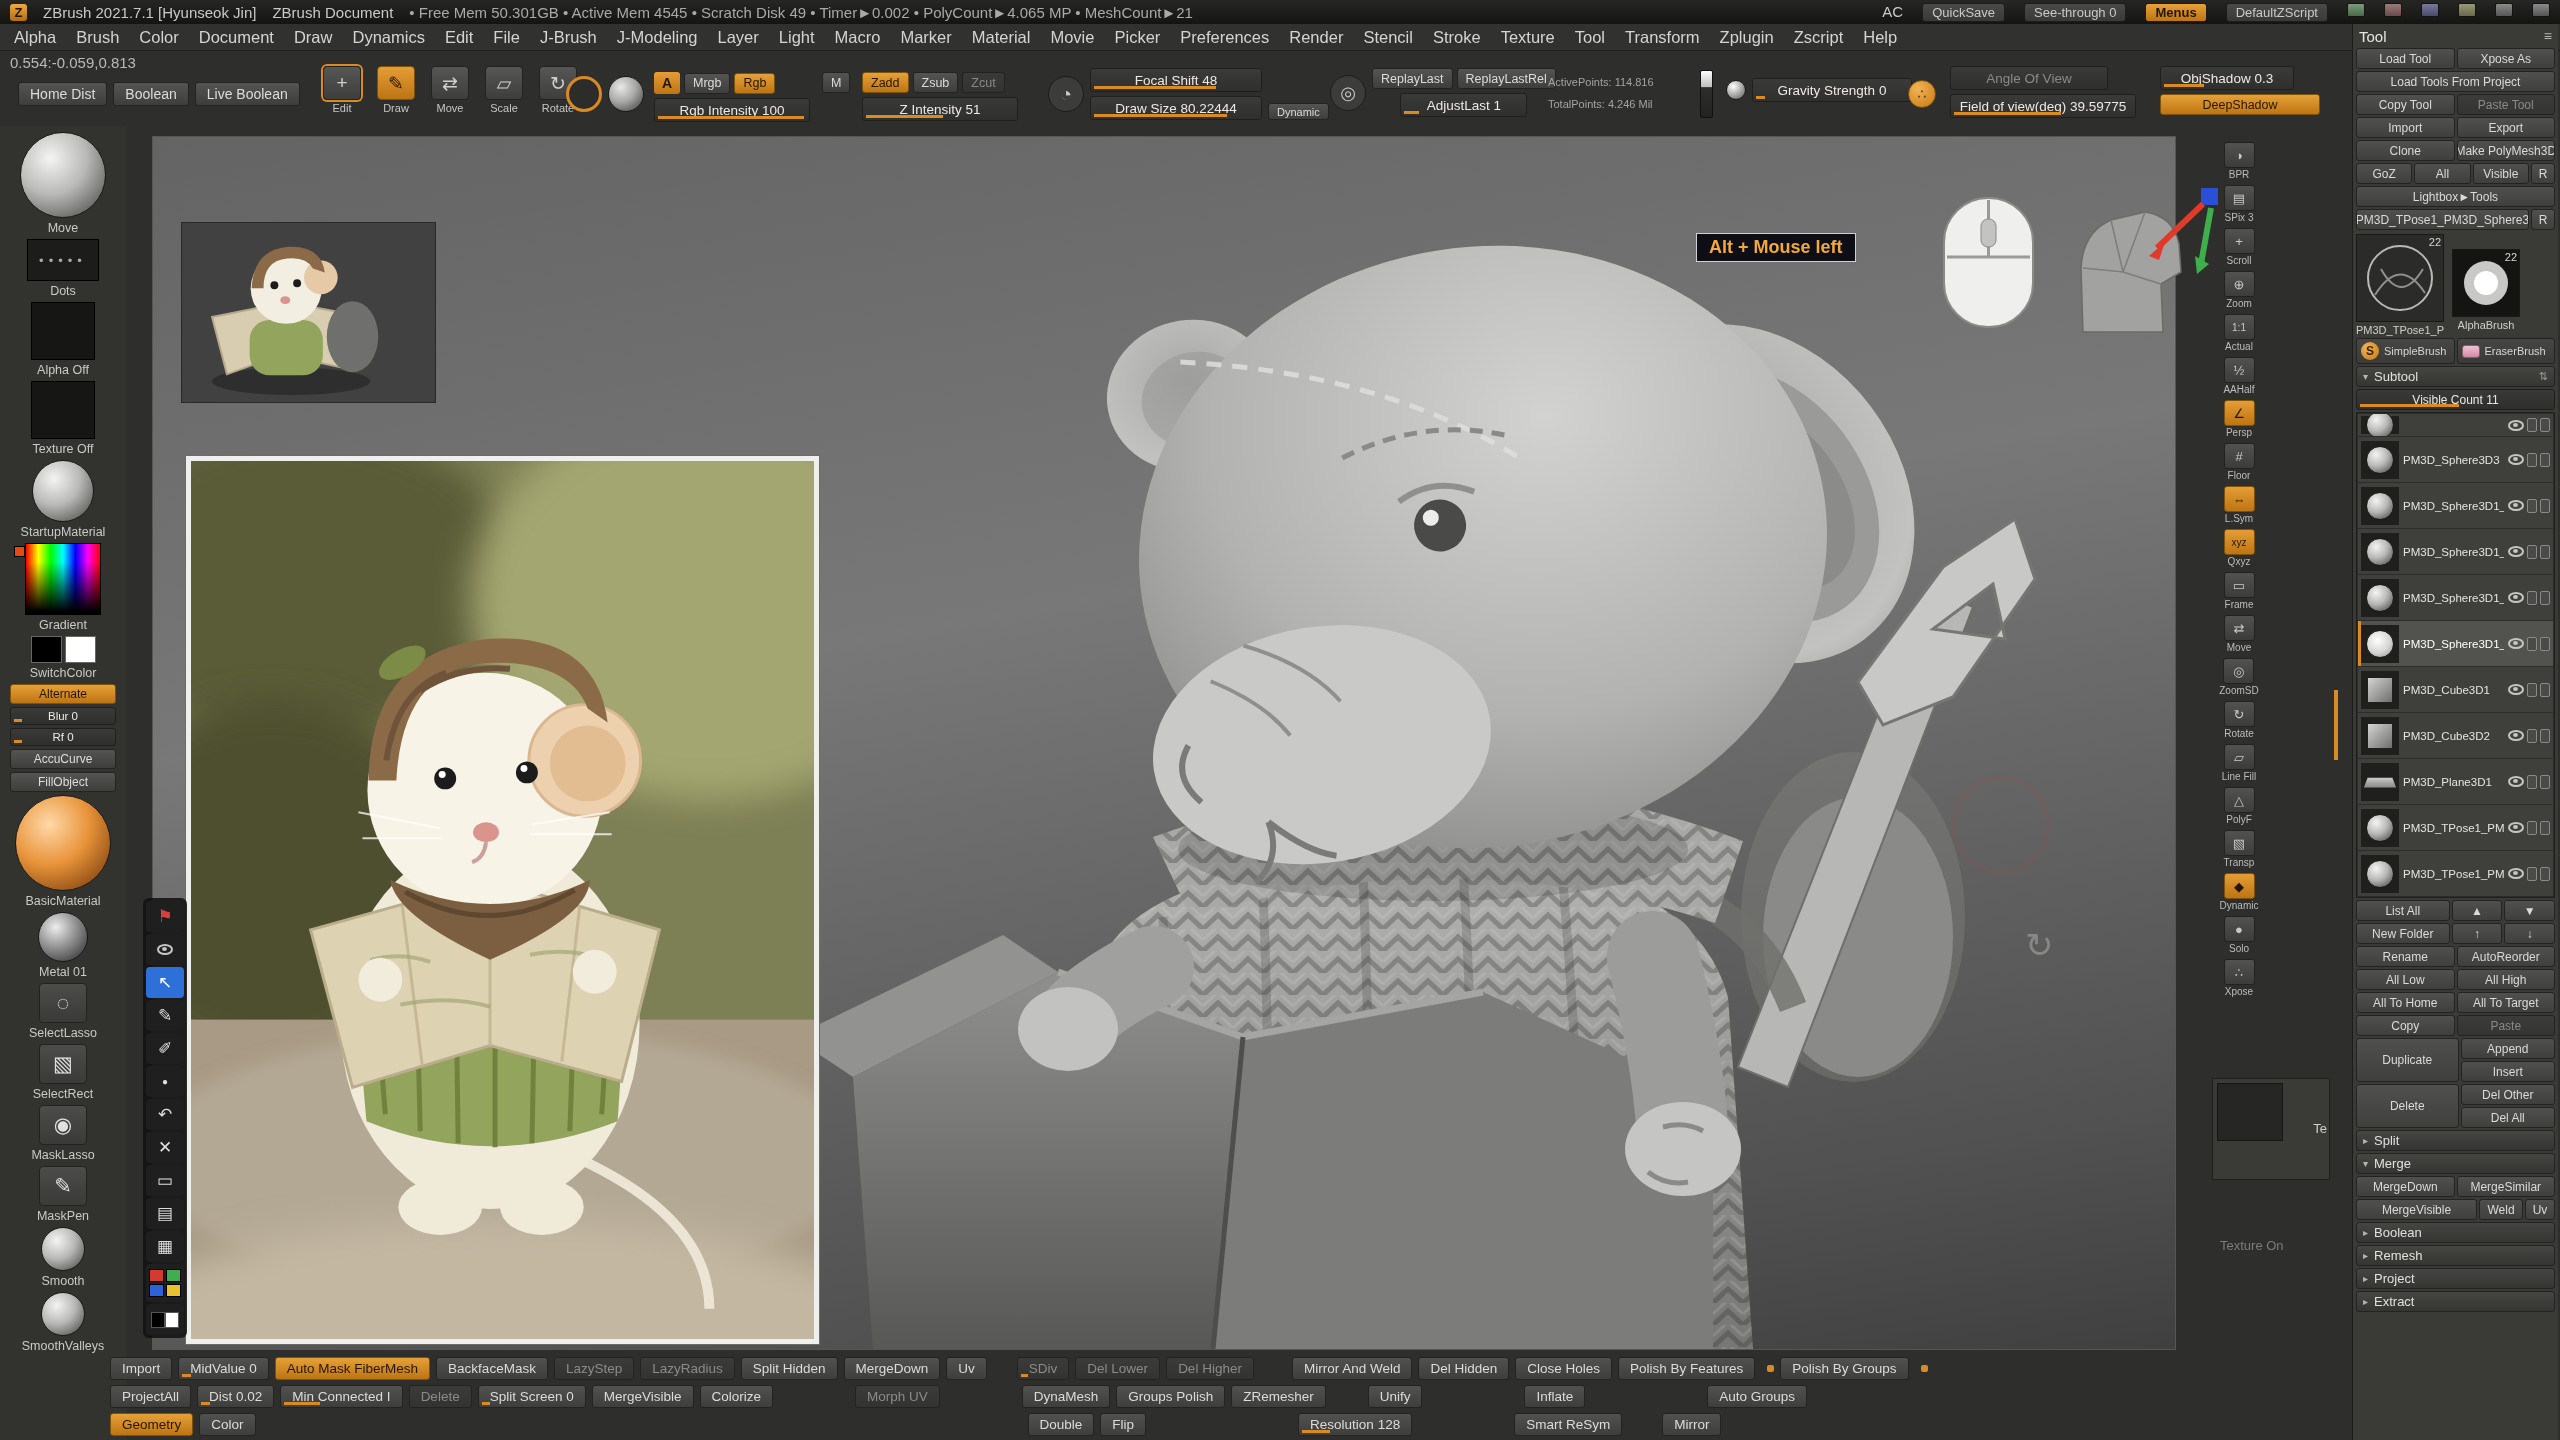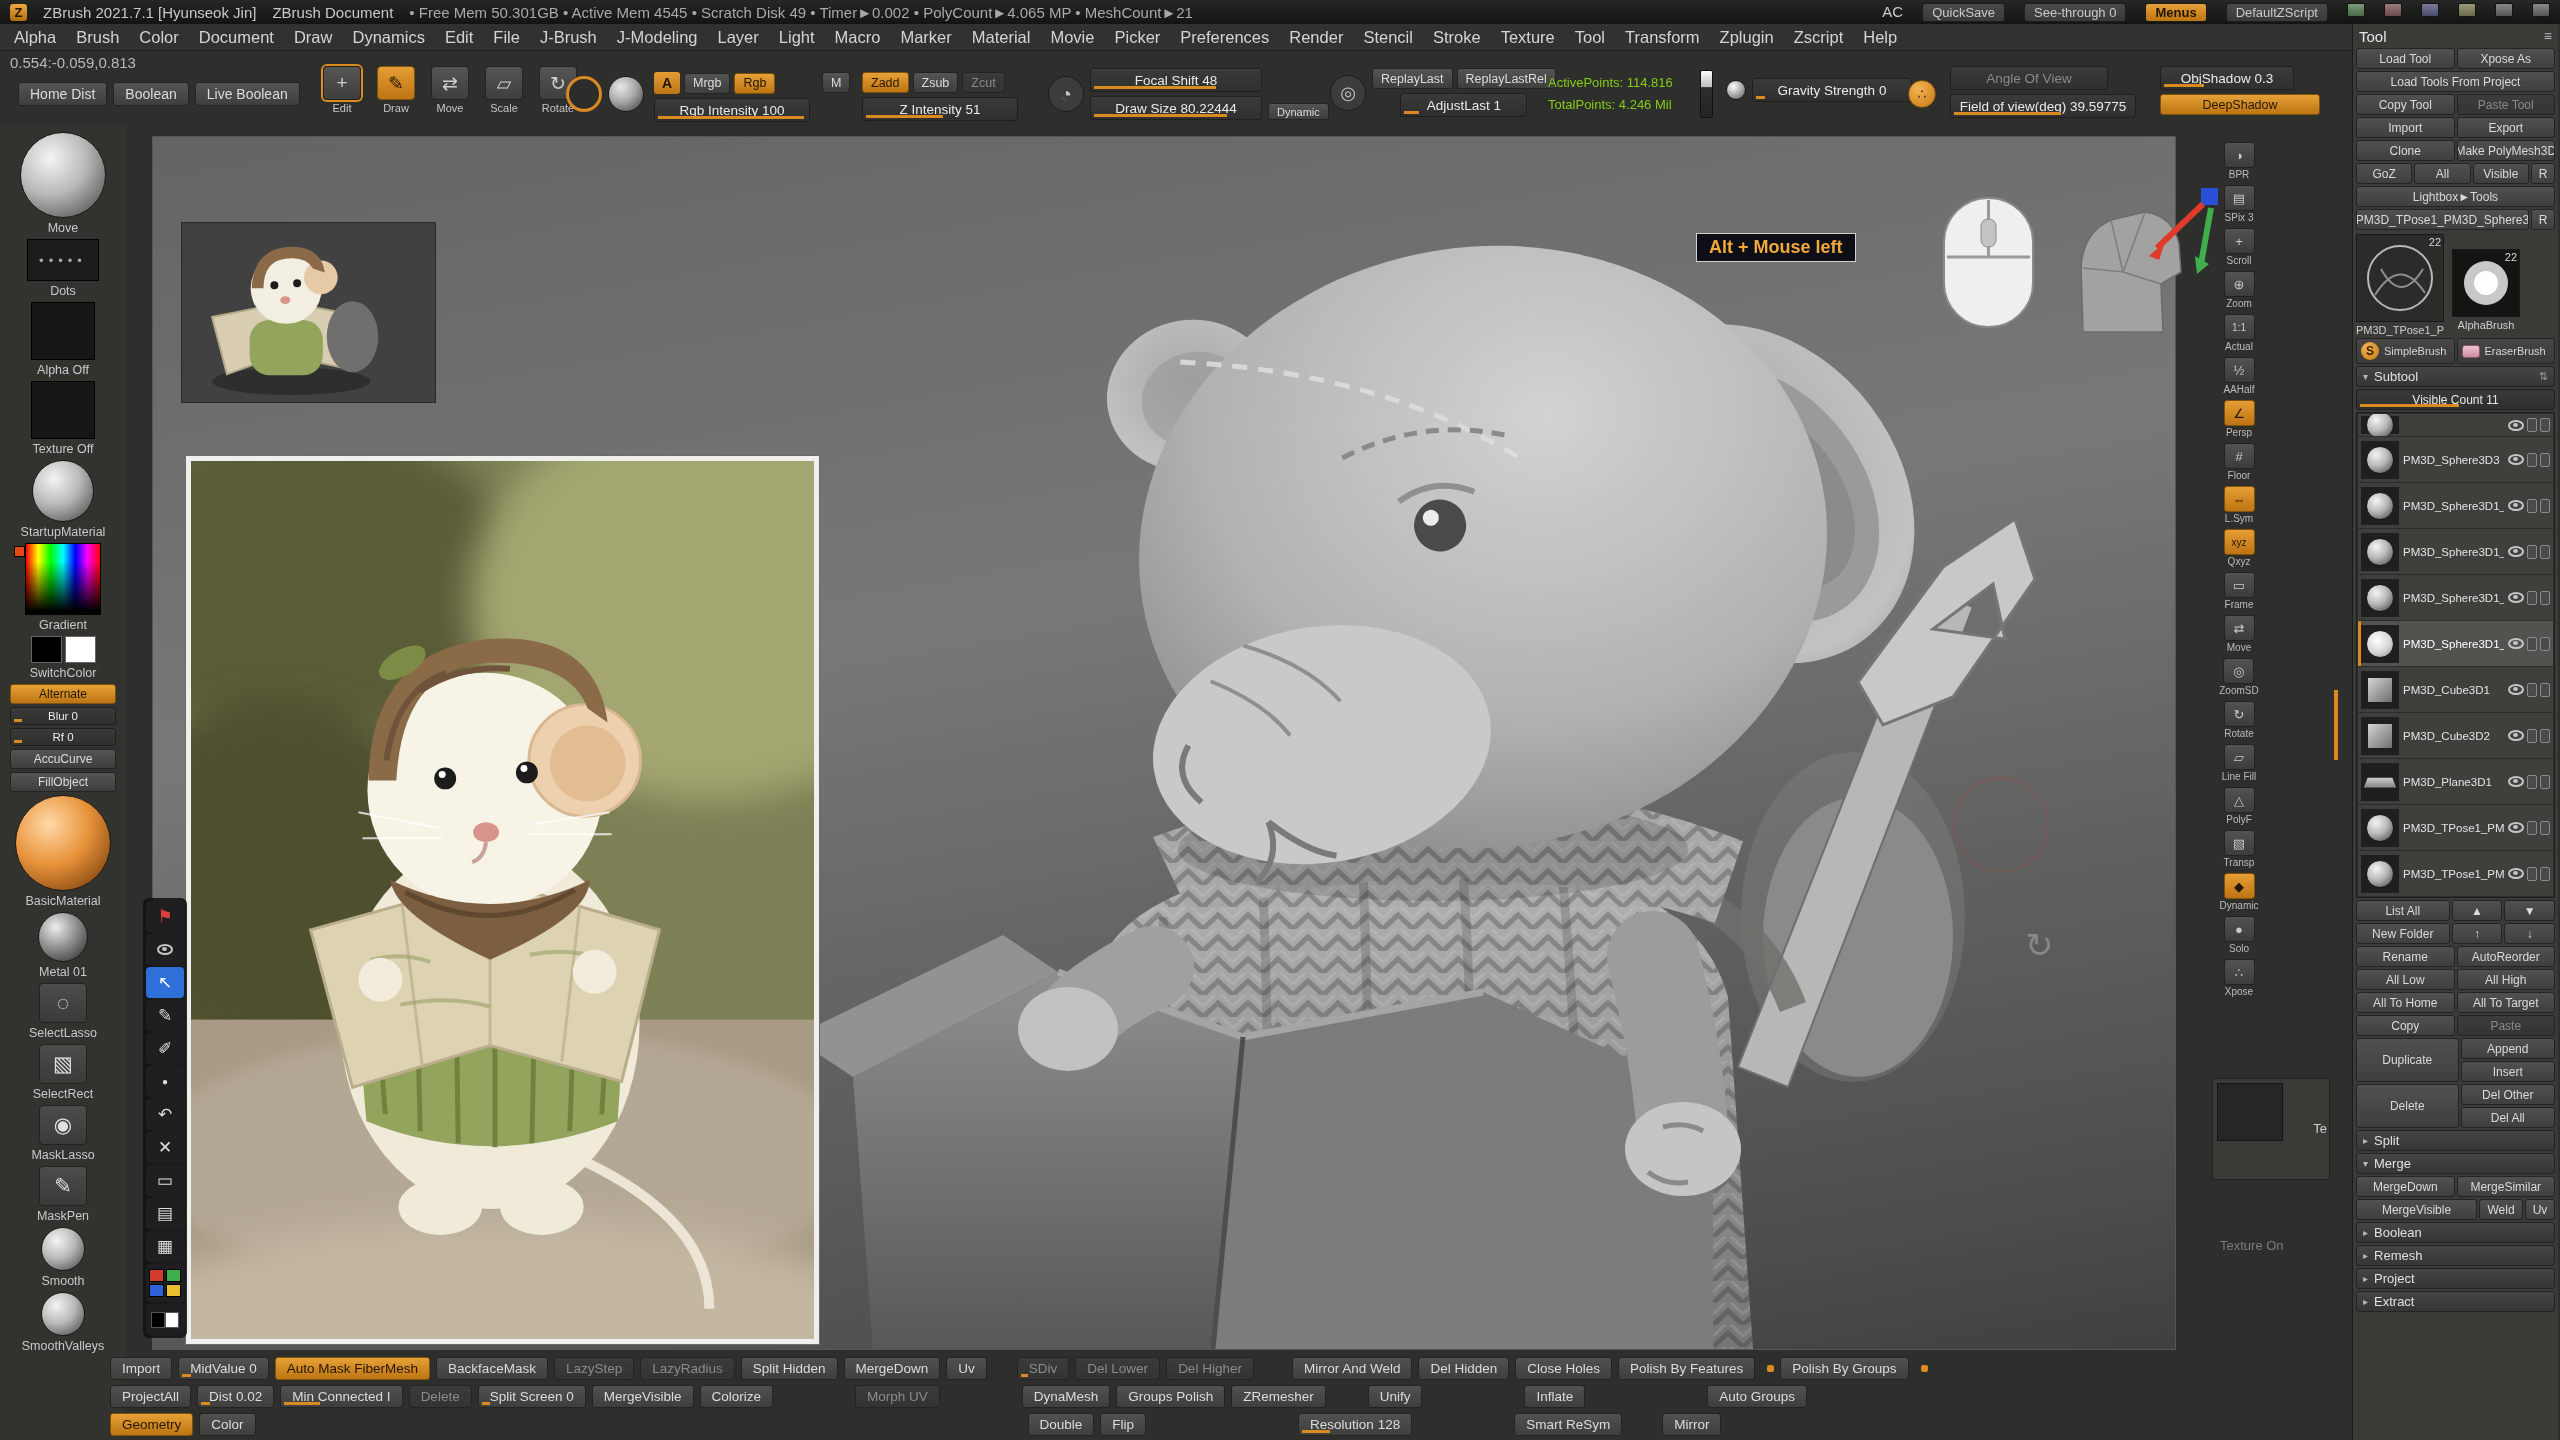--- a/index.html
+++ b/index.html
@@ -48,21 +48,21 @@
 .cico.sphv{border:1px solid #1c1c1a;background:radial-gradient(circle at 35% 30%,#e8e8e6,#a9a9a7 45%,#565654 85%,#3a3a38)}
 .cico.dial{border:1px solid #1c1c1a;background:#3c3c3a;color:#c9c9c7;font-size:20px}
 .cico.gyro{border:1px solid #1c1c1a;background:#3c3c3a;color:#c9c9c7;font-size:18px}
 .cico.sculptris{width:28px;height:28px;border:1px solid #7e5209;background:radial-gradient(circle at 35% 30%,#f3b355,#c67a12);color:#4a2a04;font-size:14px}
 .abadge{width:26px;height:22px;background:linear-gradient(#e59d35,#bd7413);color:#241604;font-weight:bold;
   border-radius:3px;display:flex;align-items:center;justify-content:center;font-size:14px}
 .vslider{width:13px;height:48px;border:1px solid #111;border-radius:2px;
   background:linear-gradient(#fdfdfd,#bdbdbd 35%,#2e2e2c 36%,#232321)}
 .gravball{width:20px;height:20px;border-radius:50%;border:1px solid #1a1a18;
   background:radial-gradient(circle at 35% 30%,#fff,#9a9a98 60%,#4a4a48)}
-.ptxt{font-size:13px;color:#84cc16;line-height:21px;white-space:nowrap}
+.ptxt{font-size:11px;color:#a3a3a3;line-height:21px;white-space:nowrap}
 
 .left-tray{position:absolute;left:0;top:126px;width:126px;height:1314px;background:#32322f;
   display:flex;flex-direction:column;align-items:center;padding-top:6px;gap:3px;z-index:40}
 .lt-lb{font-size:12.5px;color:#c9c9c7;line-height:15px}
 .sph{border-radius:50%;background:radial-gradient(circle at 35% 30%,#f4f4f2,#b9b9b7 45%,#5e5e5c 85%,#3f3f3d);border:1px solid #1a1a18}
 .sph.orange{background:radial-gradient(circle at 35% 30%,#ffd9a8,#e8933a 45%,#8a4a12 85%,#5e3208)}
 .sph.metal{background:radial-gradient(circle at 35% 30%,#eee,#9a9a9a 40%,#4a4a4a 80%,#333)}
 .alpha-sq{width:64px;height:58px;background:#161614;border:1px solid #000}
 .stroke-prev{width:72px;height:42px;background:#1c1c1a;border:1px solid #000;color:#aaa;
   display:flex;align-items:center;justify-content:center;font-size:13px;letter-spacing:5px}

